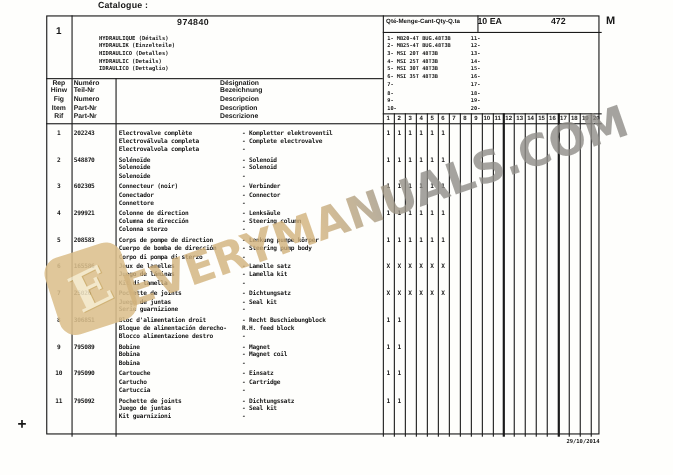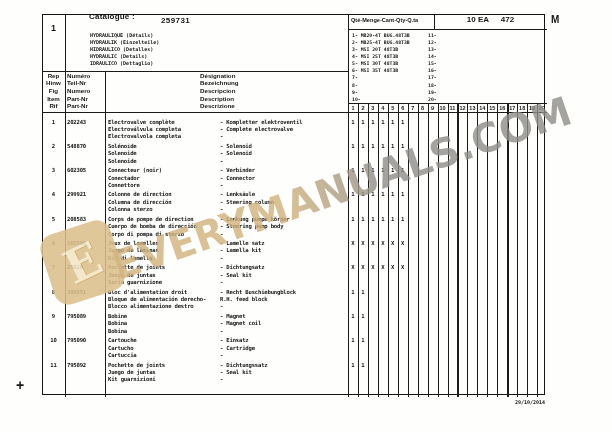--- a/index.html
+++ b/index.html
@@ -5,26 +5,26 @@
   html,body{margin:0;padding:0;background:#ffffff;}
   .page{position:relative;width:612px;height:432px;background:#fefefc;overflow:hidden;
         color:#161616;font-weight:700;}
   .abs{position:absolute;}
   .sans{font-family:"Liberation Sans",sans-serif;}
   .mono{font-family:"DejaVu Sans Mono",monospace;}
   .line{position:absolute;background:#1a1a1a;z-index:1;}
   .txt{position:absolute;z-index:2;}
 
   .page-num{left:42px;top:23px;width:23px;text-align:center;font-size:9px;}
-  .cat-label{left:89px;top:12px;font-size:8px;letter-spacing:.2px;}
+  .cat-label{left:89px;top:0;font-size:8px;letter-spacing:.2px;}
   .cat-number{left:161px;top:16px;font-size:8px;letter-spacing:.4px;}
   .subtitle{left:90px;top:32px;font-size:5px;line-height:7.1px;white-space:pre;}
 
   .qty-box-label{left:351px;top:17px;font-size:5.6px;}
-  .qty-value{left:434px;top:15px;width:55px;text-align:right;font-size:8px;}
+  .qty-value{left:434px;top:15px;width:55px;text-align:left;font-size:8px;}
   .page-ref{left:480px;top:15px;width:55px;text-align:center;font-size:8px;}
   .corner-letter{left:551px;top:14px;font-size:10px;}
 
   .hdr-col{top:71.5px;font-size:6.2px;line-height:7.7px;white-space:pre;}
   .hdr-rep{left:42px;width:23px;text-align:center;}
   .hdr-num{left:67px;}
   .hdr-des{left:200px;}
 
   .models{top:31.5px;font-size:4.8px;line-height:7.15px;white-space:pre;}
   .models-left{left:352px;}
@@ -86,21 +86,21 @@
       <div class="line" style="left: 487.3px; top: 103px; width: 0.7px; height: 294px;"></div>
       <div class="line" style="left: 497.25px; top: 103px; width: 0.7px; height: 294px;"></div>
       <div class="line" style="left: 507.2px; top: 103px; width: 1.5px; height: 294px;"></div>
       <div class="line" style="left: 517.15px; top: 103px; width: 0.7px; height: 294px;"></div>
       <div class="line" style="left: 527.1px; top: 103px; width: 0.7px; height: 294px;"></div>
       <div class="line" style="left: 537.05px; top: 103px; width: 0.7px; height: 294px;"></div>
     </div>
 
   <div class="txt sans page-num">1</div>
   <div class="txt sans cat-label">Catalogue :</div>
-  <div class="txt sans cat-number">259731</div>
+  <div class="txt sans cat-number">974840</div>
   <div class="txt mono subtitle" id="subtitle"><div>HYDRAULIQUE (Détails)</div><div>HYDRAULIK (Einzelteile)</div><div>HIDRAULICO (Detalles)</div><div>HYDRAULIC (Details)</div><div>IDRAULICO (Dettaglio)</div></div>
 
   <div class="txt sans qty-box-label">Qté-Menge-Cant-Qty-Q.ta</div>
   <div class="txt sans qty-value">10 EA</div>
   <div class="txt sans page-ref">472</div>
   <div class="txt sans corner-letter">M</div>
 
   <div class="txt sans hdr-col hdr-rep" id="hdr-rep"><div>Rep</div><div>Hinw</div><div>Fig</div><div>Item</div><div>Rif</div></div>
   <div class="txt sans hdr-col hdr-num" id="hdr-num"><div>Numéro</div><div>Teil-Nr</div><div>Numero</div><div>Part-Nr</div><div>Part-Nr</div></div>
   <div class="txt sans hdr-col hdr-des" id="hdr-des"><div>Désignation</div><div>Bezeichnung</div><div>Descripcion</div><div>Description</div><div>Descrizione</div></div>

